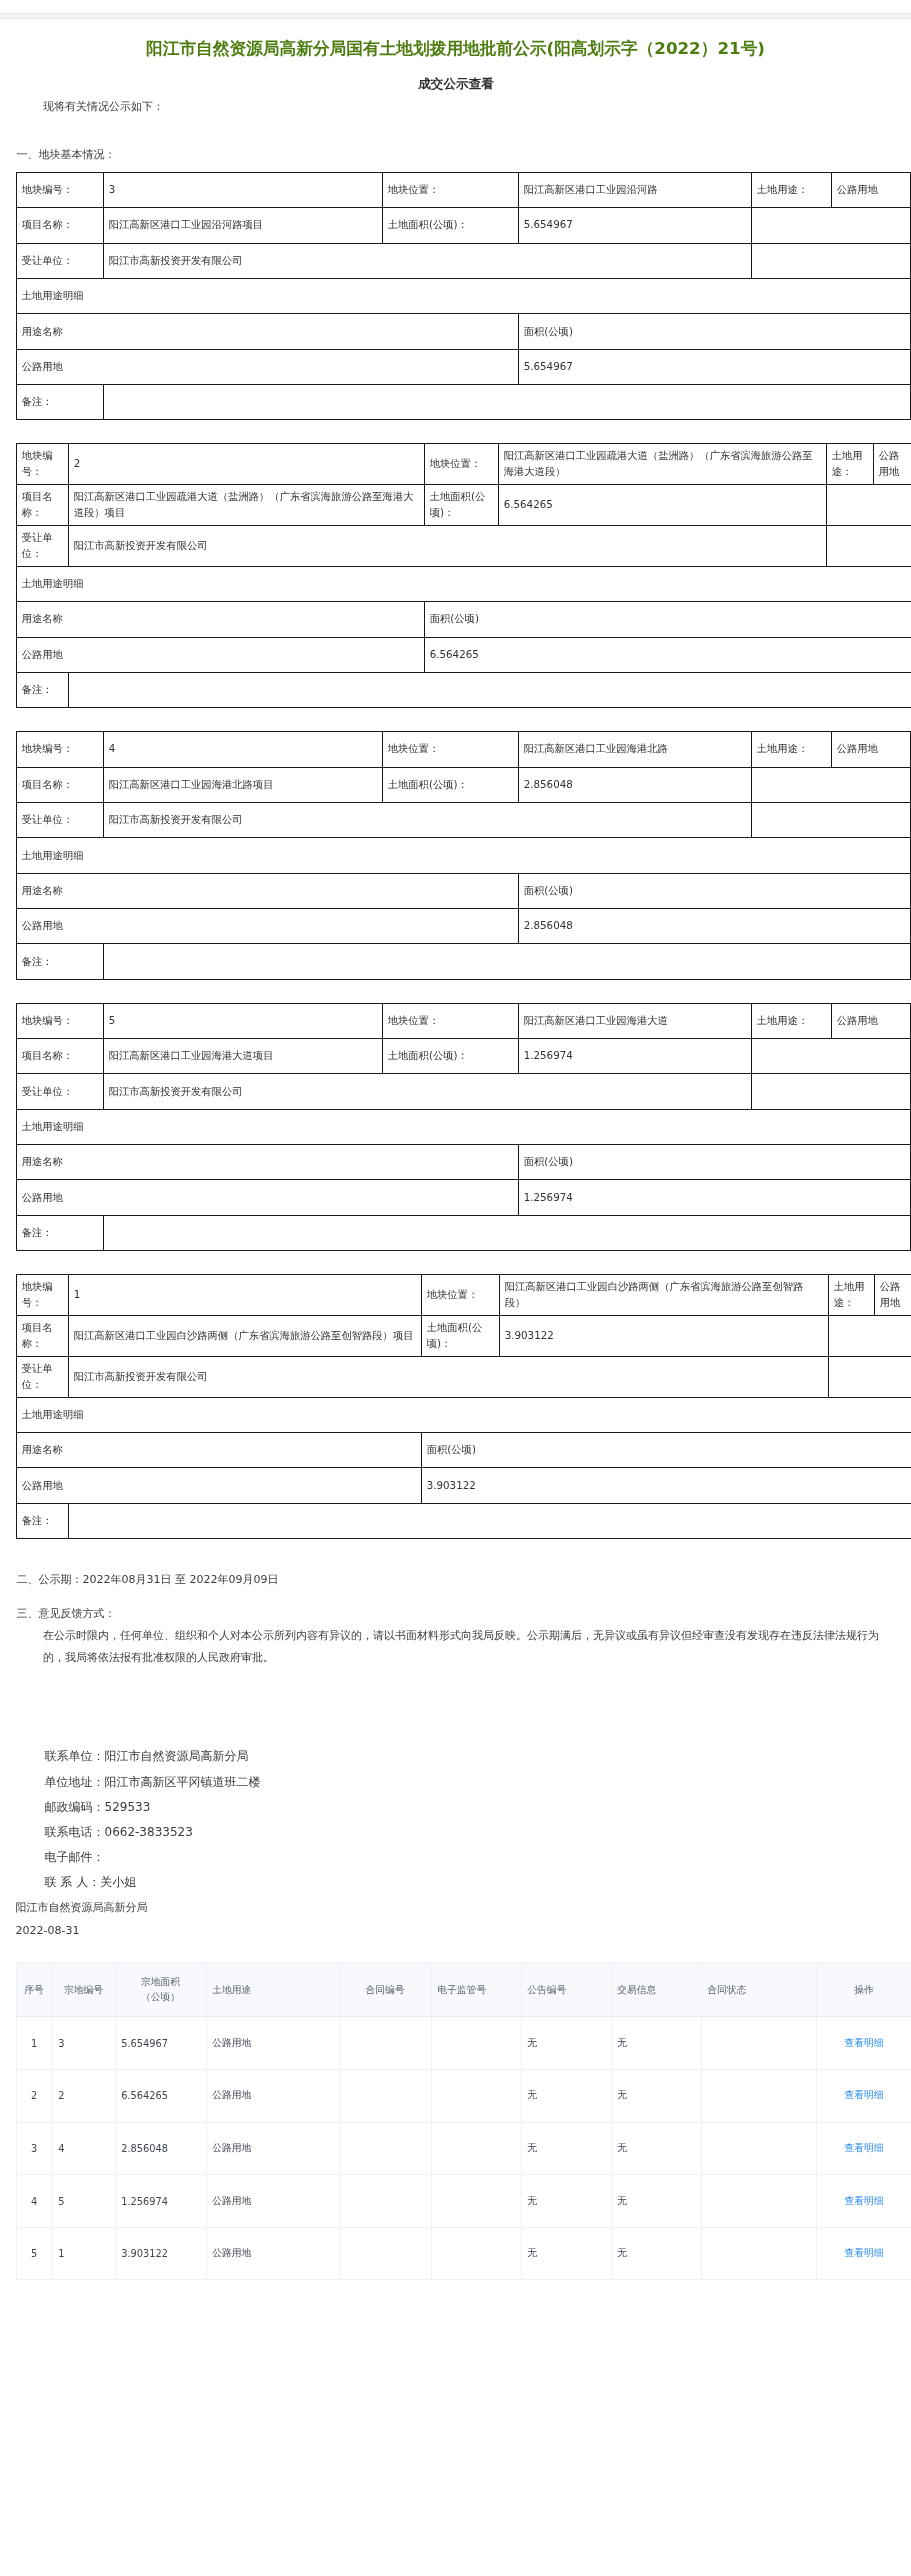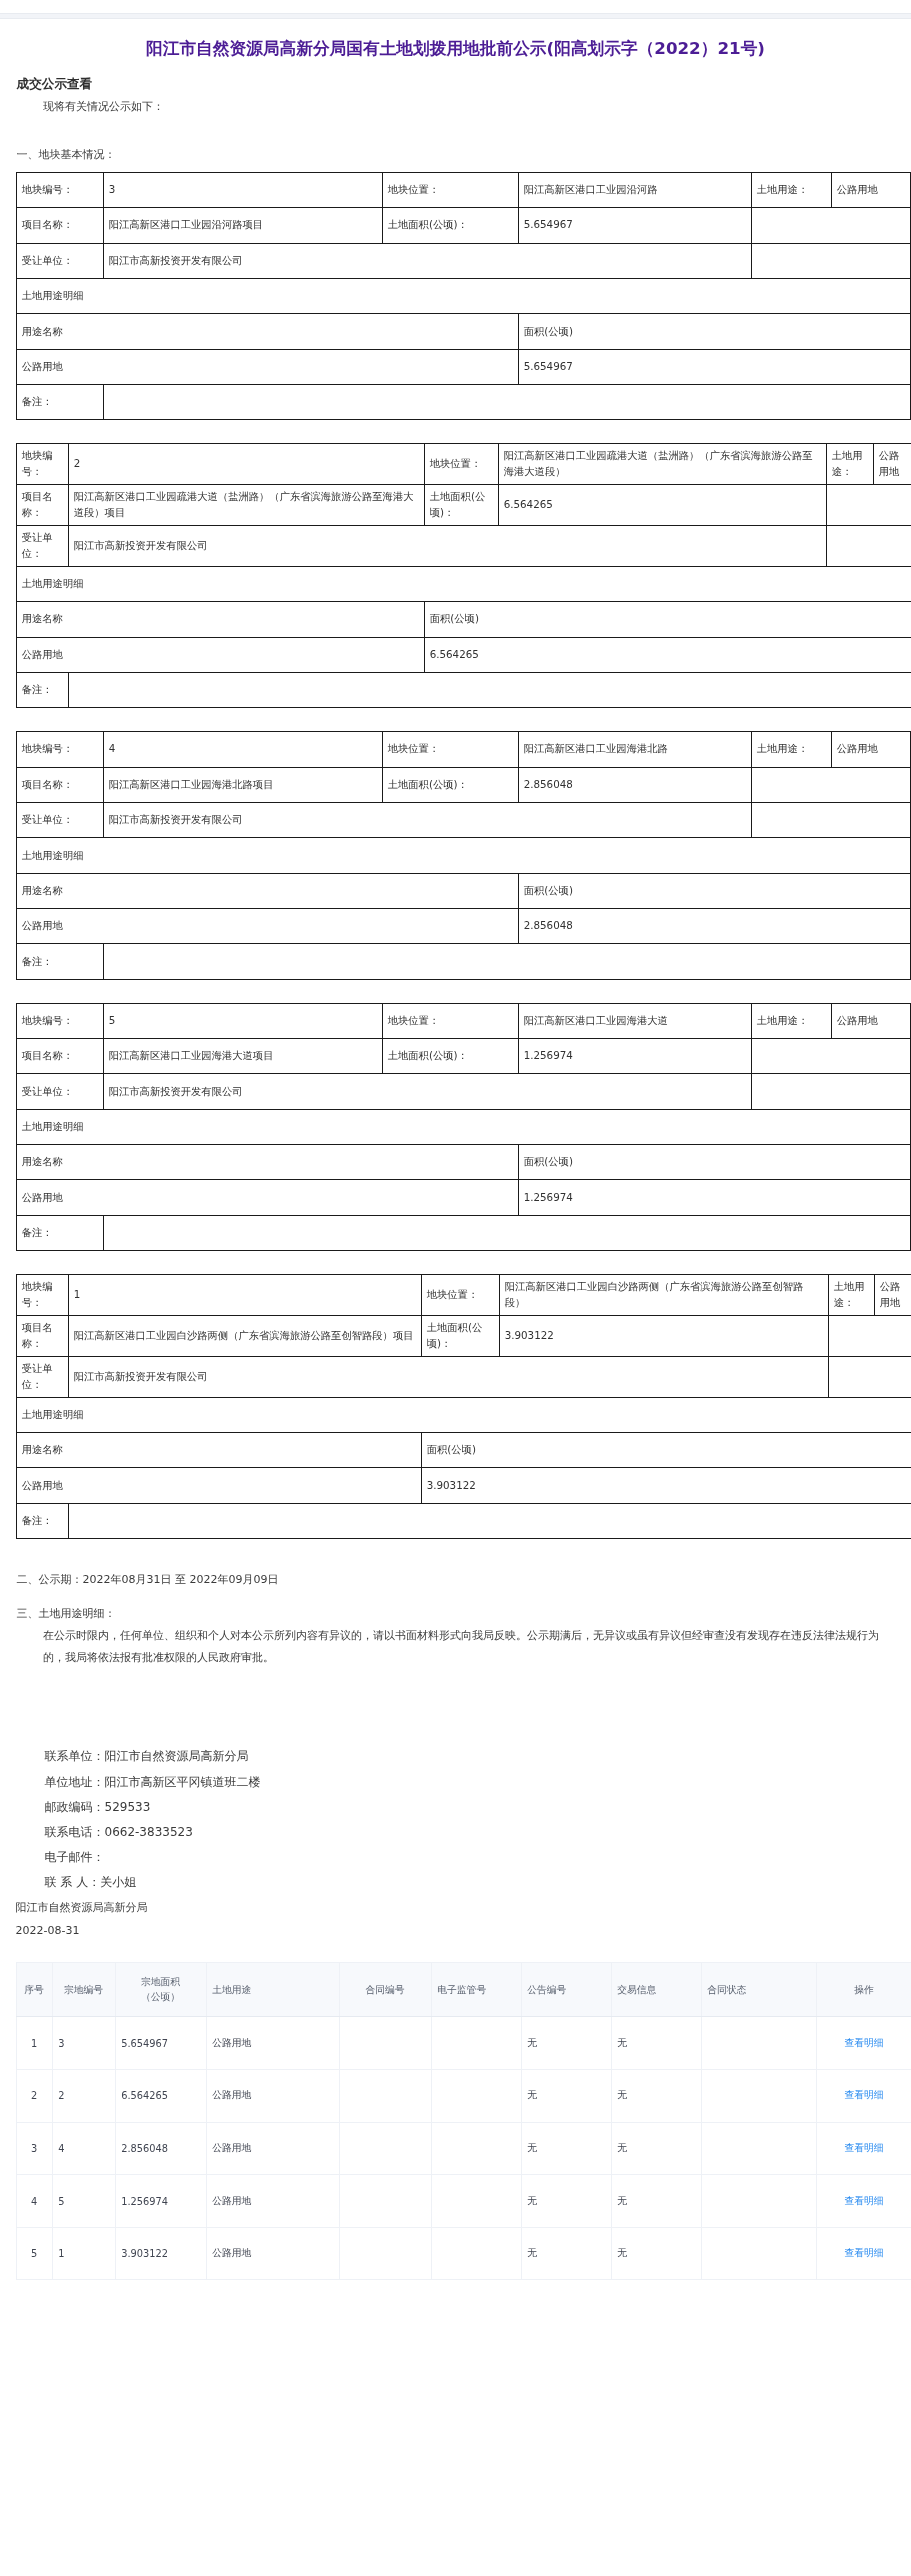--- a/index.html
+++ b/index.html
@@ -33,30 +33,31 @@
   .inner {
     width: 896px;
     margin: 0 auto;
     padding: 0 8px 0 8px;
     box-sizing: border-box;
   }
   .doc-title {
     text-align: center;
     font-size: 16.7px;
     font-weight: bold;
-    color: #4c1d95;
+    color: #4d7c0f;
     padding: 18.4px 0 3.4px 0;
     letter-spacing: 0px;
     line-height: 1.4;
   }
   .sub-title {
     font-size: 12.6px;
     font-weight: bold;
     color: #2f2f2f;
     padding: 12.6px 0 2.3px 1.1px;
+    text-align: center;
   }
   .para {
     font-size: 11px;
     color: #3a3a3a;
     line-height: 2.0;
     padding-left: 27.6px;
   }
   .section-head {
     font-size: 11px;
     color: #3a3a3a;
@@ -402,21 +403,21 @@
         <tr>
           <td class="tall nowrapcell">备注：</td>
           <td class="tall" colspan="5"></td>
         </tr>
         </tbody>
       </table>
     </div>
 
     <div class="section-head">二、公示期：2022年08月31日 至 2022年09月09日</div>
 
-    <div class="section-head">三、土地用途明细：</div>
+    <div class="section-head">三、意见反馈方式：</div>
     <div class="para">在公示时限内，任何单位、组织和个人对本公示所列内容有异议的，请以书面材料形式向我局反映。公示期满后，无异议或虽有异议但经审查没有发现存在违反法律法规行为的，我局将依法报有批准权限的人民政府审批。</div>
 
 
     <div class="spacer-130"></div>
 
     <div class="contact-line">联系单位：阳江市自然资源局高新分局</div>
     <div class="contact-line">单位地址：阳江市高新区平冈镇道班二楼</div>
     <div class="contact-line">邮政编码：529533</div>
     <div class="contact-line">联系电话：0662-3833523</div>
     <div class="contact-line">电子邮件：</div>

